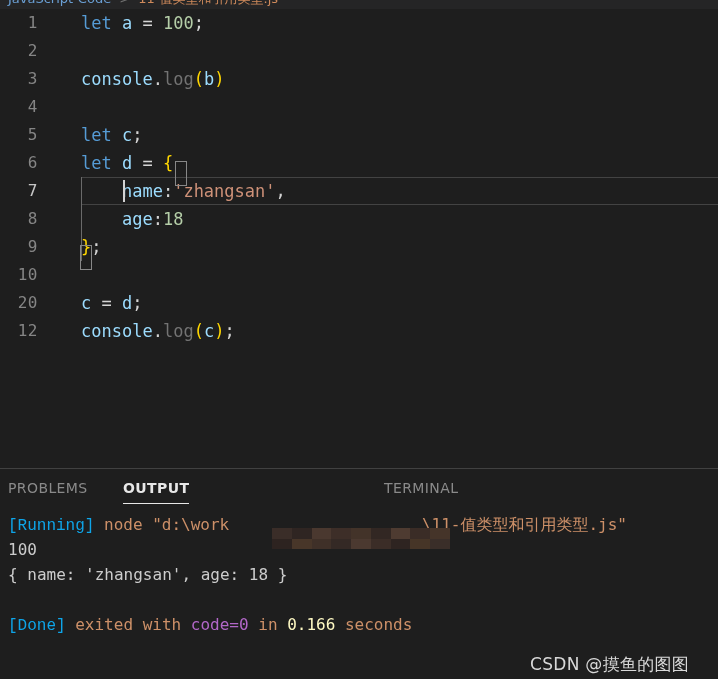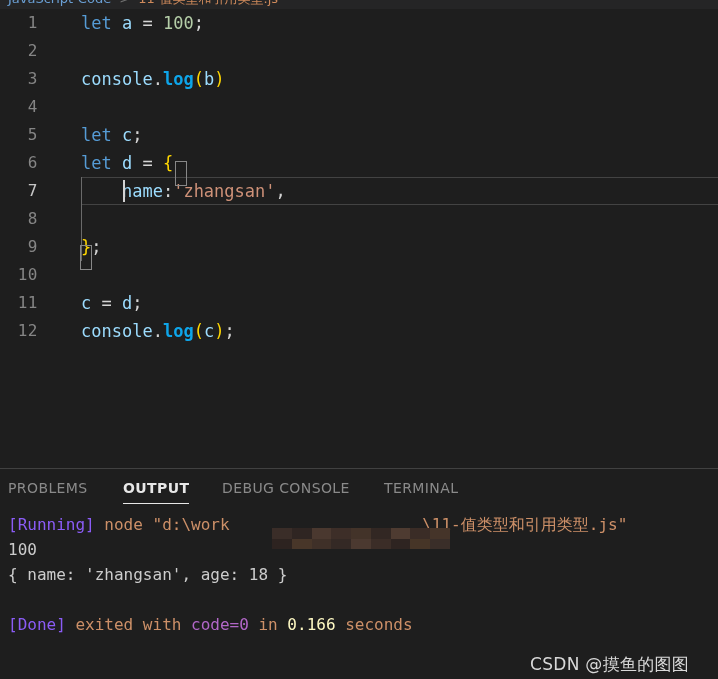--- a/index.html
+++ b/index.html
@@ -115,21 +115,21 @@
     position: absolute;
     border: 1px solid #888888;
     pointer-events: none;
   }
 
   
   .t-kw      { color: #569cd6; }  
   .t-var     { color: #9cdcfe; }  
   .t-num     { color: #b5cea8; }  
   .t-op      { color: #d4d4d4; }  
-  .t-fn      { color: #0ea5e9; font-weight: bold; }  
+  .t-fn      { color: #737373; }  
   .t-str     { color: #ce9178; }  
   .t-par     { color: #ffd700; }  
 
   
   #divider {
     position: absolute;
     left: 0; top: 468px;
     width: 718px; height: 1px;
     background: #414141;
   }
@@ -177,21 +177,21 @@
     height: 167px;
     padding-left: 8px;
     font-family: "DejaVu Sans Mono", "Liberation Mono", monospace;
     font-size: 16px;
     line-height: 25px;
     white-space: pre;
     overflow: hidden;
   }
   .oline { position: relative; height: 25px; white-space: pre; }
 
-  .o-blue   { color: #8b5cf6; }
+  .o-blue   { color: #0ea5e9; font-family: Liberation Mono, monospace; }
   .o-orange { color: #cd9068; }
   .o-plain  { color: #cccccc; }
   .o-purple { color: #b267c8; }
   .o-green  { color: #fef9c3; }
 
   
   #redaction {
     position: absolute;
     left: 272px;
     top: 528px;
@@ -230,41 +230,40 @@
 
 <div id="editor">
   <div id="code-lines">
       <div class="code-line"><span class="ln">1</span><span class="src"><span class="t-kw">let</span><span class="t-op"> </span><span class="t-var">a</span><span class="t-op"> = </span><span class="t-num">100</span><span class="t-op">;</span></span></div>
       <div class="code-line"><span class="ln">2</span></div>
       <div class="code-line"><span class="ln">3</span><span class="src"><span class="t-var">console</span><span class="t-op">.</span><span class="t-fn">log</span><span class="t-par">(</span><span class="t-var">b</span><span class="t-par">)</span></span></div>
       <div class="code-line"><span class="ln">4</span><span class="src"></span></div>
       <div class="code-line"><span class="ln">5</span><span class="src"><span class="t-kw">let</span><span class="t-op"> </span><span class="t-var">c</span><span class="t-op">;</span></span></div>
       <div class="code-line"><span class="ln">6</span><span class="src"><span class="t-kw">let</span><span class="t-op"> </span><span class="t-var">d</span><span class="t-op"> = </span><span class="t-par">{</span></span></div>
       <div class="code-line active"><span class="ln">7</span><span class="src"><span class="t-op">    </span><span class="t-var">name</span><span class="t-op">:</span><span class="t-str">'zhangsan'</span><span class="t-op">,</span></span><span class="lineframe"></span></div>
-      <div class="code-line"><span class="ln">8</span></div>
+      <div class="code-line"><span class="ln">8</span><span class="src"><span class="t-op">    </span><span class="t-var">age</span><span class="t-op">:</span><span class="t-num">18</span></span></div>
       <div class="code-line"><span class="ln">9</span><span class="src"><span class="t-par">}</span><span class="t-op">;</span></span></div>
       <div class="code-line"><span class="ln">10</span><span class="src"></span></div>
-      <div class="code-line"><span class="ln">11</span><span class="src"><span class="t-var">c</span><span class="t-op"> = </span><span class="t-var">d</span><span class="t-op">;</span></span></div>
+      <div class="code-line"><span class="ln">20</span><span class="src"><span class="t-var">c</span><span class="t-op"> = </span><span class="t-var">d</span><span class="t-op">;</span></span></div>
       <div class="code-line"><span class="ln">12</span><span class="src"><span class="t-var">console</span><span class="t-op">.</span><span class="t-fn">log</span><span class="t-par">(</span><span class="t-var">c</span><span class="t-par">)</span><span class="t-op">;</span></span></div>
     </div>
 
   <div id="indent-guide"></div>
   <div id="caret"></div>
 
   <div class="brkbox" style="left:175px; top:152px; width:12px; height:25px;"></div>
   <div class="brkbox" style="left:80px; top:236px; width:12px; height:25px;"></div>
 </div>
 
 <div id="divider"></div>
 
 <div id="panel">
   <div id="panel-tabs">
       <div class="ptab" style="left: 8px;"><span>PROBLEMS</span></div>
       <div class="ptab active" style="left: 123px;"><span>OUTPUT</span><span class="underline"></span></div>
-      <div class="ptab" style="left: 222px;"><span>DEBUG CONSOLE</span></div>
       <div class="ptab" style="left: 384px;"><span>TERMINAL</span></div>
     </div>
   <div id="output"><div class="oline"><span class="o-blue">[Running] </span><span class="o-orange">node </span><span class="o-orange">"d:\work</span><span class="o-orange">                    </span><span class="o-orange">\11-值类型和引用类型.js"</span></div><div class="oline"><span class="o-plain">100</span></div><div class="oline"><span class="o-plain">{ name: 'zhangsan', age: 18 }</span></div><div class="oline"></div><div class="oline"><span class="o-blue">[Done] </span><span class="o-orange">exited with </span><span class="o-purple">code=0</span><span class="o-orange"> in </span><span class="o-green">0.166</span><span class="o-orange"> seconds</span></div></div>
 </div>
 
 <div id="redaction">
     <i style="background: rgb(58, 45, 40);"></i>
     <i style="background: rgb(47, 37, 34);"></i>
     <i style="background: rgb(74, 56, 47);"></i>
     <i style="background: rgb(61, 46, 40);"></i>

